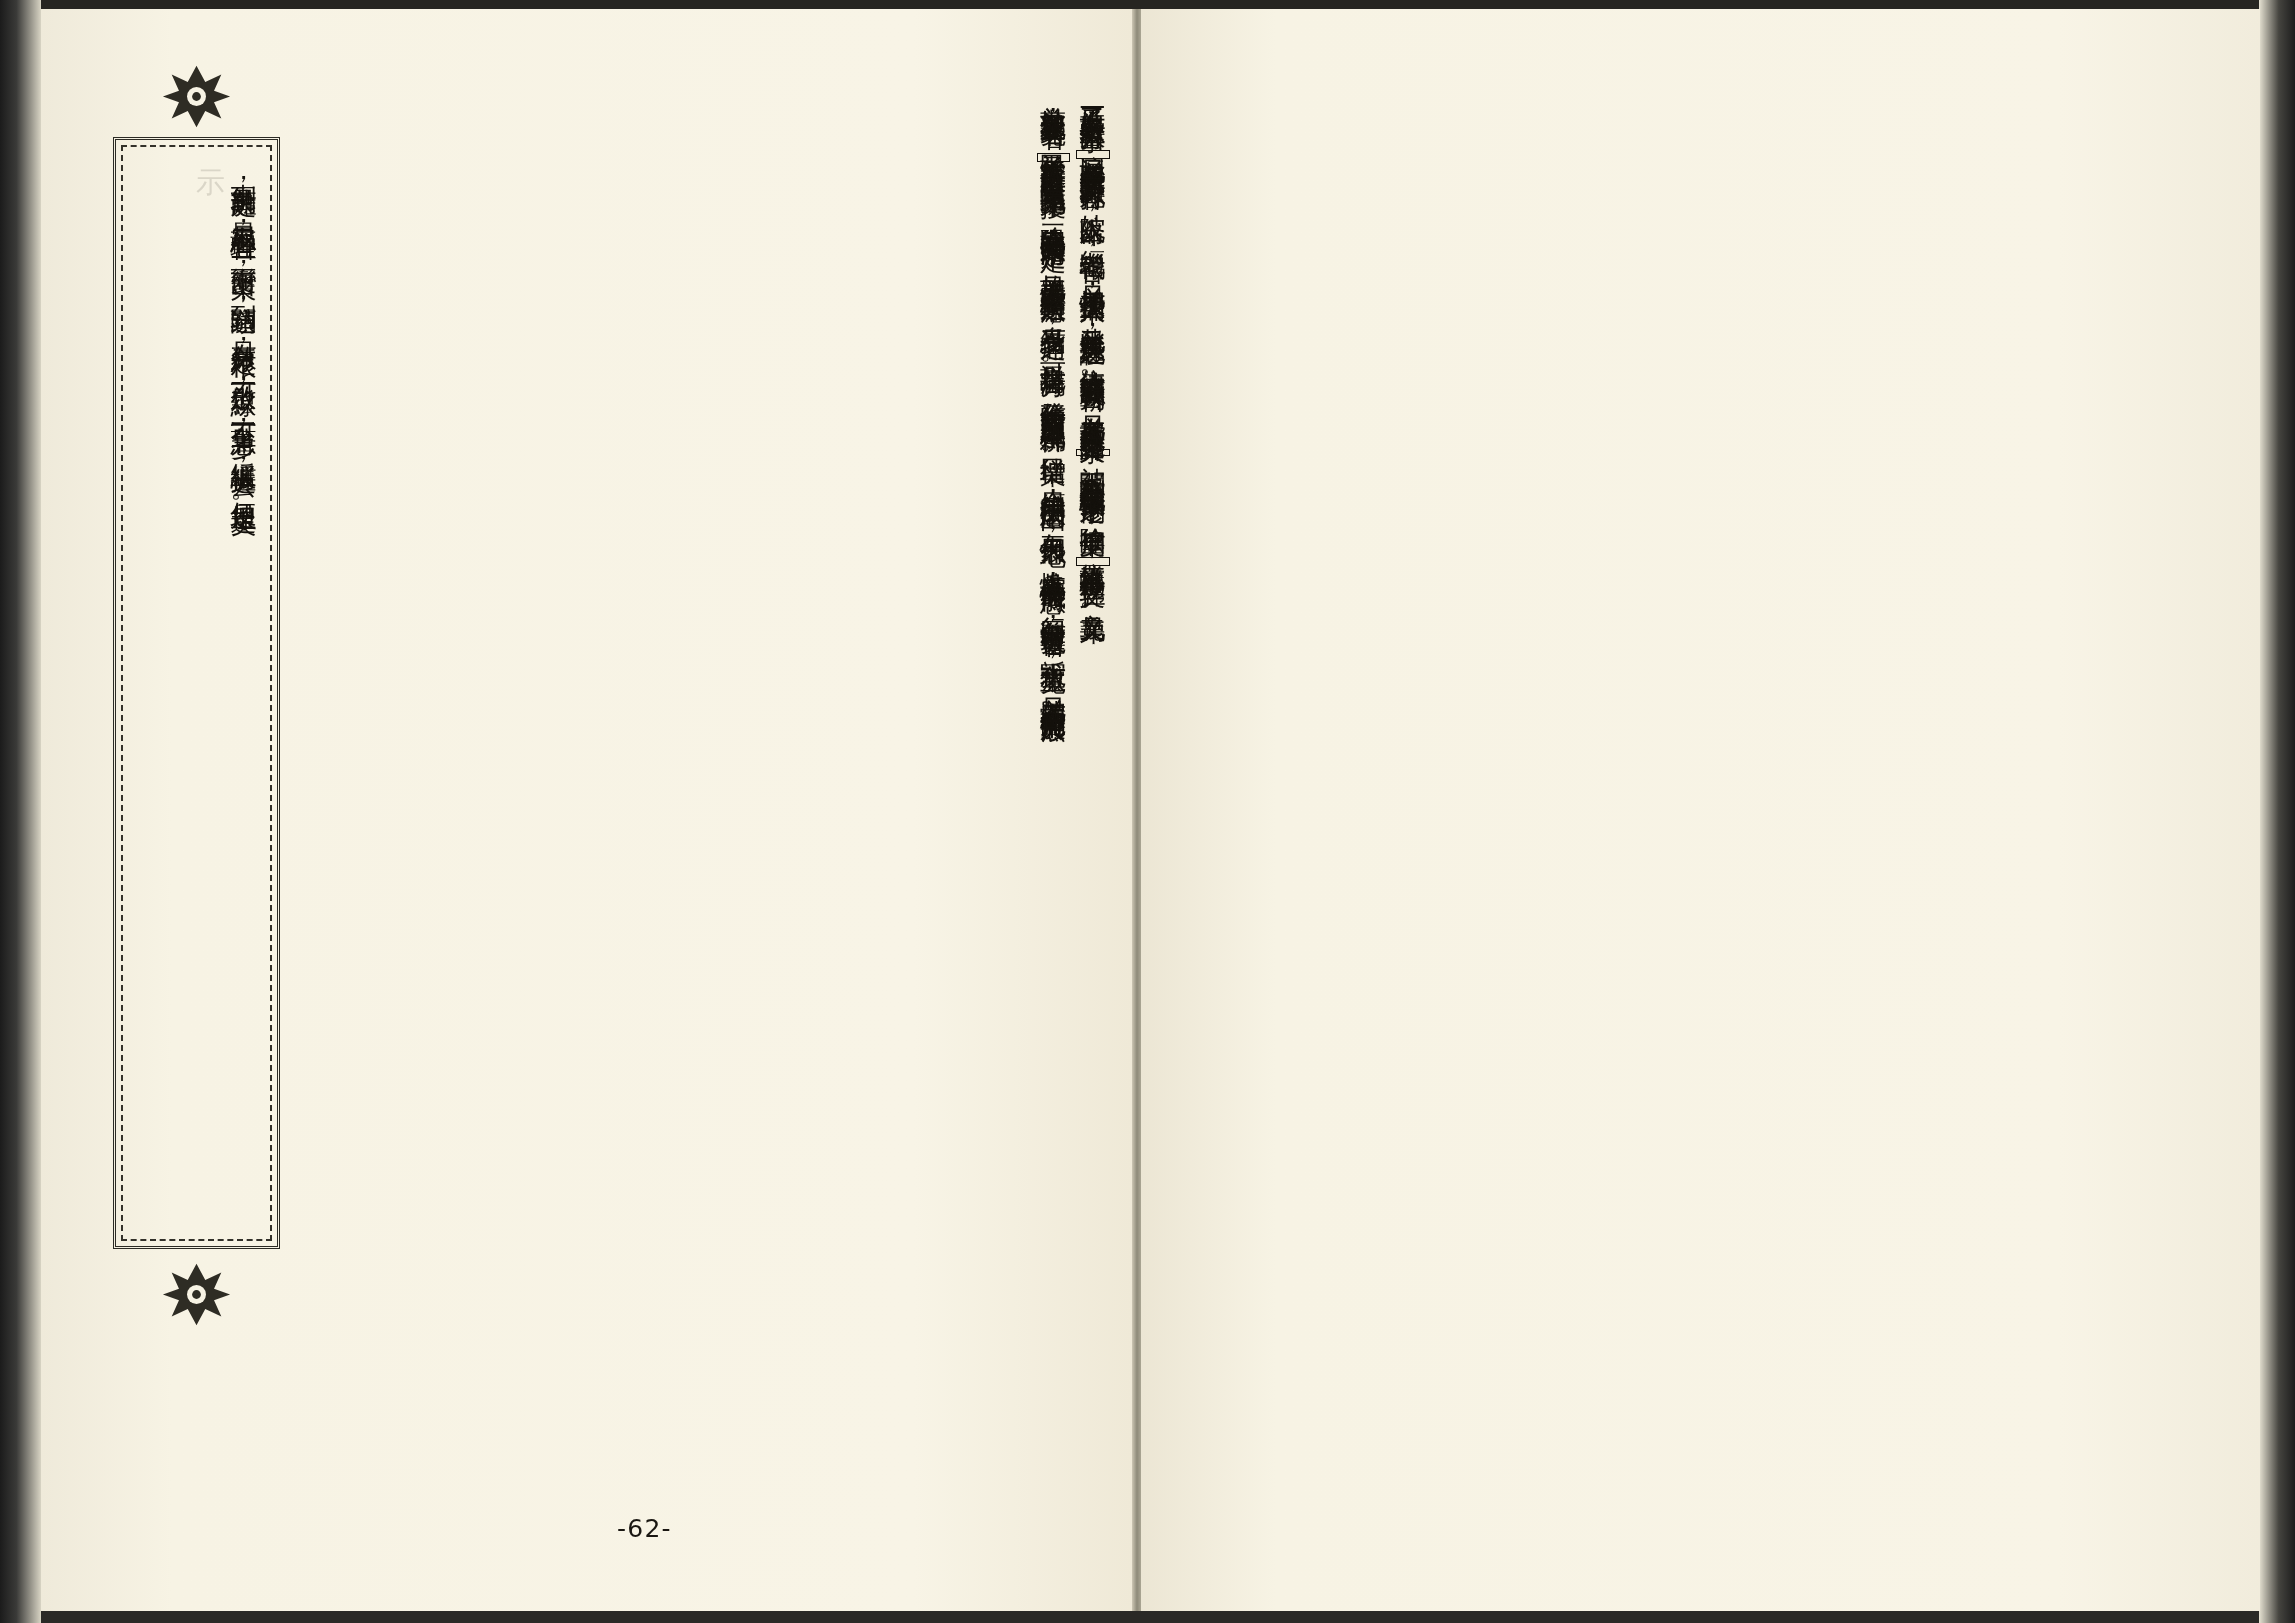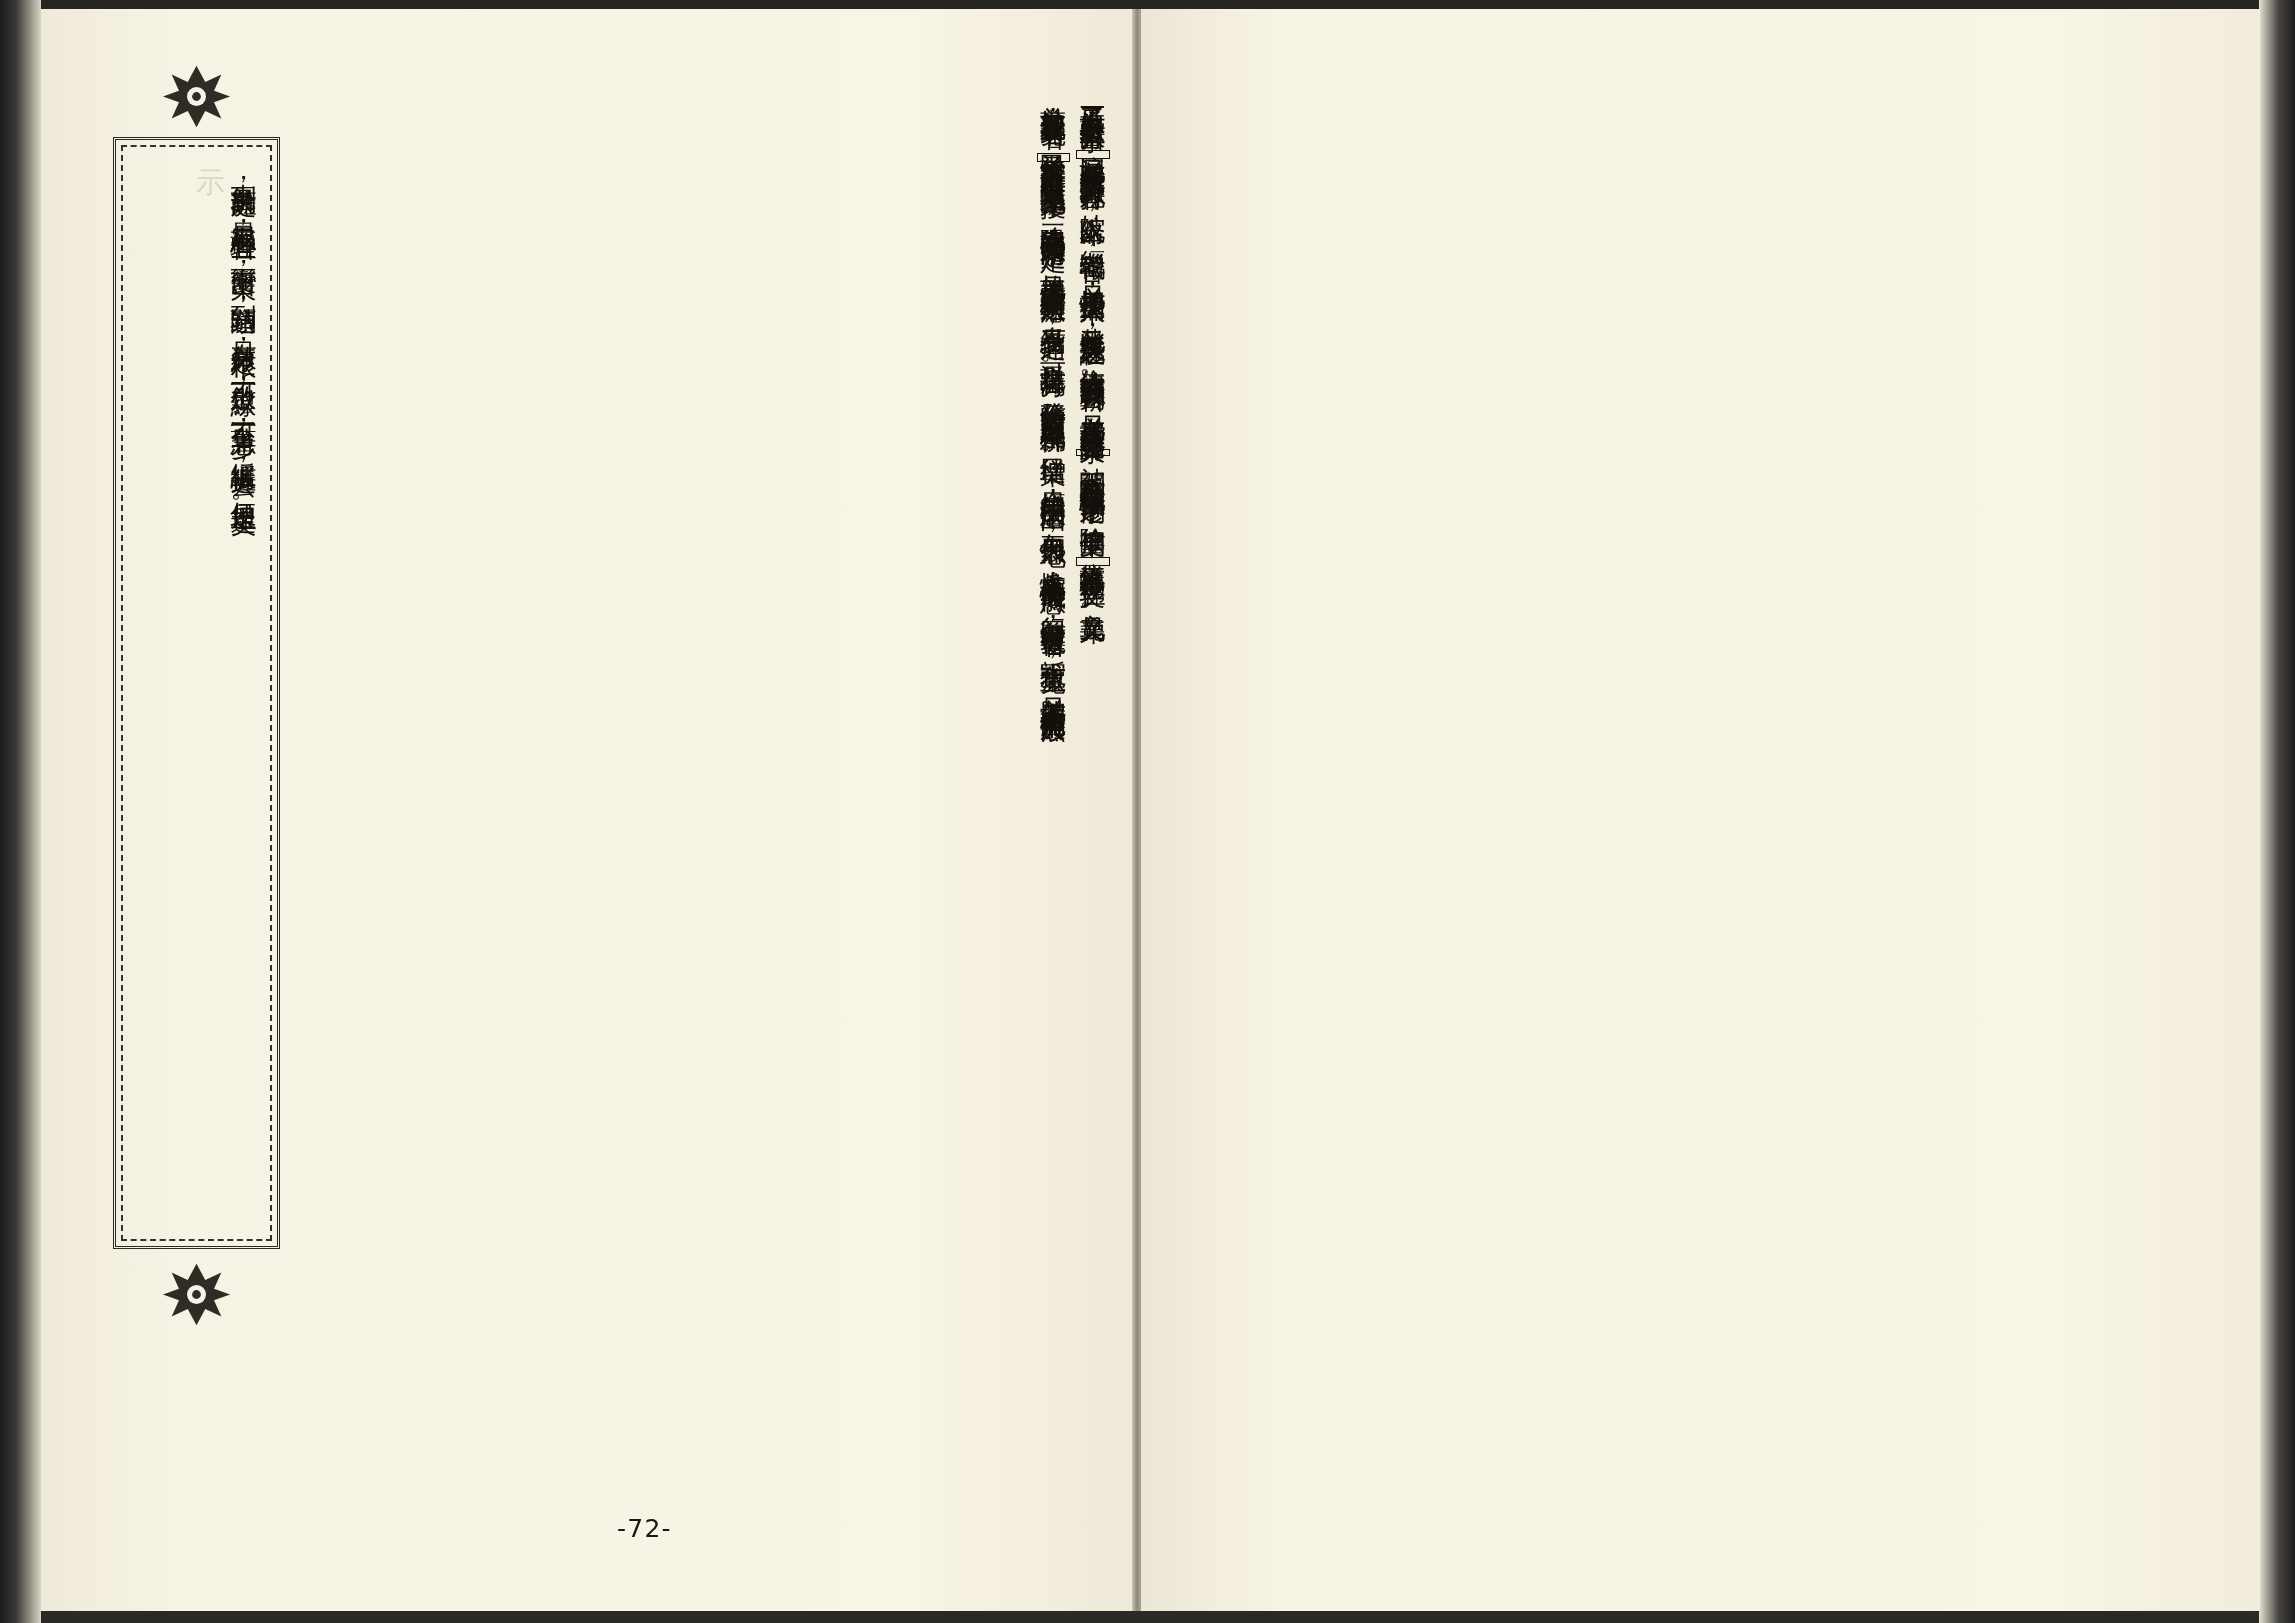--- a/index.html
+++ b/index.html
@@ -183,21 +183,21 @@
     </div>
 
     <div class="quote-box"></div>
     <div class="quote-text">事到萬難處，最容易忍心害理，一變而出下策，到這關頭，只有斂定牙根，不可放鬆一線，不可著急一步，緩緩捱過去，便是坦途矣。</div>
 
     <div class="vtext left-body">爲了妓女與一名尋歡客大打出手，這回兄弟聯手將名喚<span class="boxed">張嘉榮</span>尋歡客打死。妓院出人命，經老鴇報官，兄弟被捕快逮捕入牢，此番已無父親之庇護，依大清律法雙雙被縣官判斬。兄弟在世背負三條人命之業障歸黃泉，被<span class="boxed">閻王</span>重判前往碎石地獄受數佰年之慘刑，陰律受刑畢，依業緣再轉生爲今世<span class="boxed">郭文仁</span>、文義兄弟。
 前世被郭弟子殺死三名冤者，於甲子年後前往冥府五殿申請<span class="boxed">火簽令</span>返陽向弟子兄弟干擾，三魂之陰氣同時入侵體内游走不定，故兄弟罹患游走不定結石之疾難癒，身受結石之痛，可説是痛苦萬分。發作時不知内省反而口出三字經咒神罵佛，徒增口業。今日經佛示明患病因由，勿再恨天怨地，惟眞心表露於佛前懺悔前愆，行善回向前世被害冤者，祈求冤主寬赦，兄弟體内之結石方能消失於無形。</div>
 
     <div class="ghost ghost-1">示</div>
 
-    <div class="page-number pn-left">-72-</div>
+    <div class="page-number pn-left">-62-</div>
   </div>
 
   <div class="gutter"></div>
 
   <div class="page page-right">
 
     <div class="ghost ghost-2">示</div>
     <div class="ghost ghost-3">體內明</div>
 
   </div>

